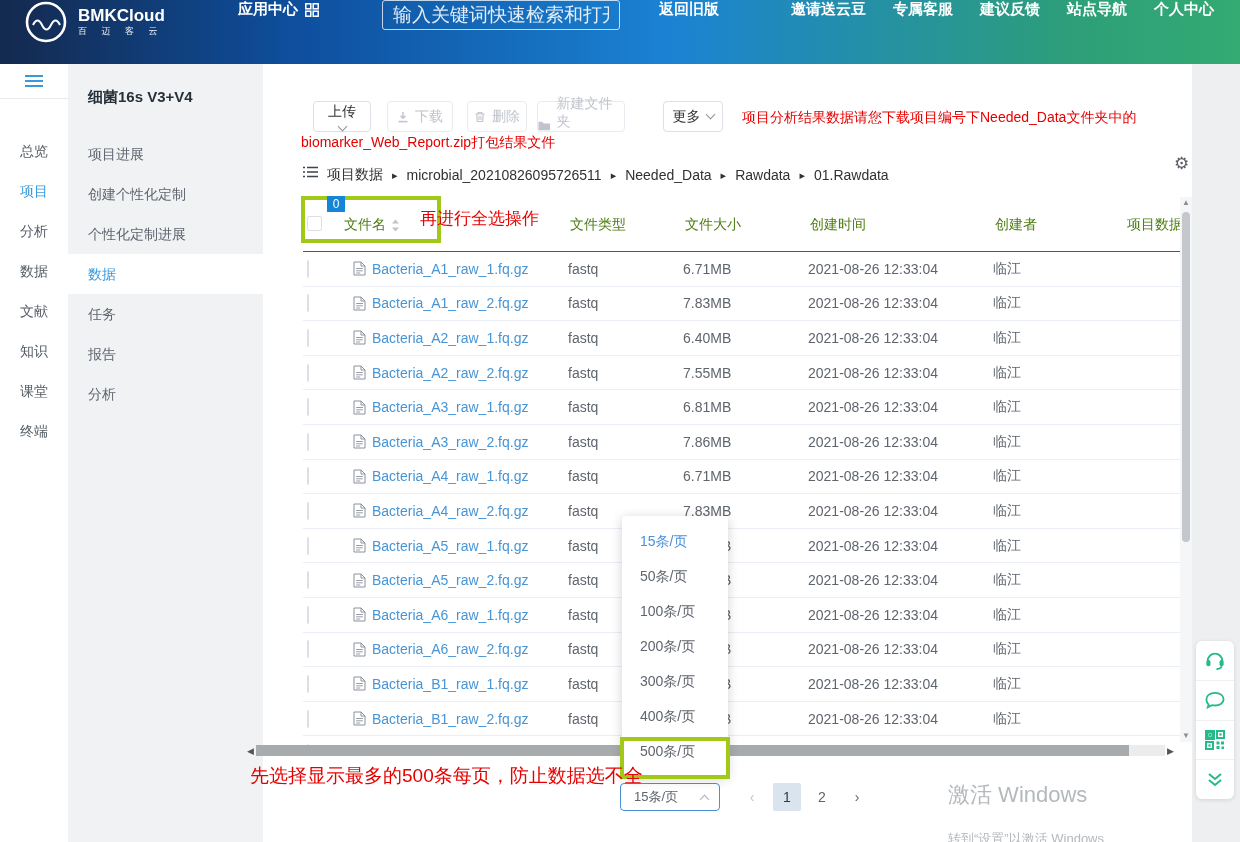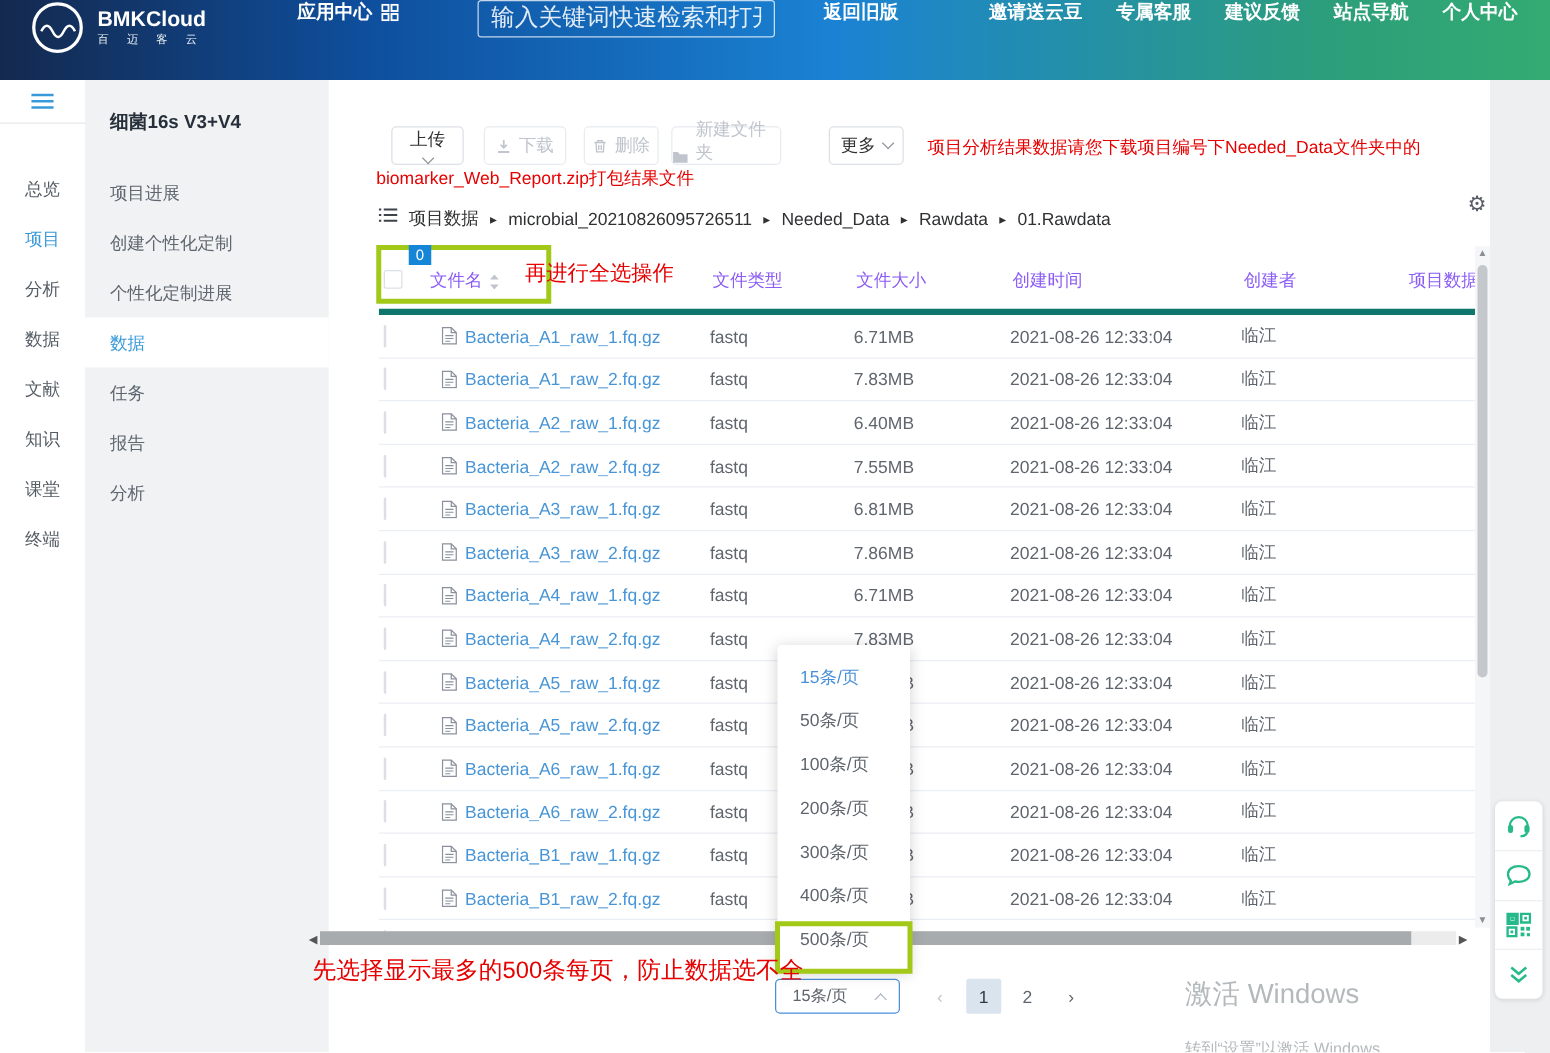--- a/index.html
+++ b/index.html
@@ -49,21 +49,21 @@
              transform:rotate(45deg); margin-top:-4px; }
   
   .crumbs { position:absolute; left:303px; top:166px; display:flex; gap:9px;
             font-size:14px; color:#303133; z-index:6; }
   .crumb-sep { font-size:11px; color:#303133; }
   .crumb-item { cursor:pointer; }
   .gear { position:absolute; left:1174px; top:153px; font-size:17px; color:#5a5e66; cursor:pointer; z-index:6; }
 
   
   .twrap { position:absolute; left:303px; top:197px; width:877px; height:556px; overflow:hidden; z-index:3; background:#fff; }
-  .thead { position:relative; height:55px; border-bottom:5px solid #0f766e; font-size:14px; color:#8b5cf6; }
+  .thead { position:relative; height:55px; border-bottom:1px solid #0f766e; font-size:14px; color:#4d7c0f; }
   .thead .hcell { position:absolute; top:19px; white-space:nowrap; }
   .h-check { left:4px; top:20px; }
   .h-name  { left:41px; display:flex; align-items:center; gap:5px; }
   .h-type  { left:267px; } .h-size { left:382px; } .h-created { left:507px; }
   .h-creator { left:692px; } .h-desc { left:824px; }
   .cbx { width:15px; height:15px; background:#fff; border:1px solid #dcdfe6; border-radius:2px; cursor:pointer; }
   .trow { display:grid; grid-template-columns:50px 215px 115px 125px 185px 135px auto;
           height:34.6px; align-items:center; border-bottom:1px solid #ebeef5; font-size:14px; color:#5f656d; }
   .trow .c-check { padding-left:4px; }
   .trow .c-name { display:flex; align-items:center; gap:6px; overflow:hidden; white-space:nowrap; }

